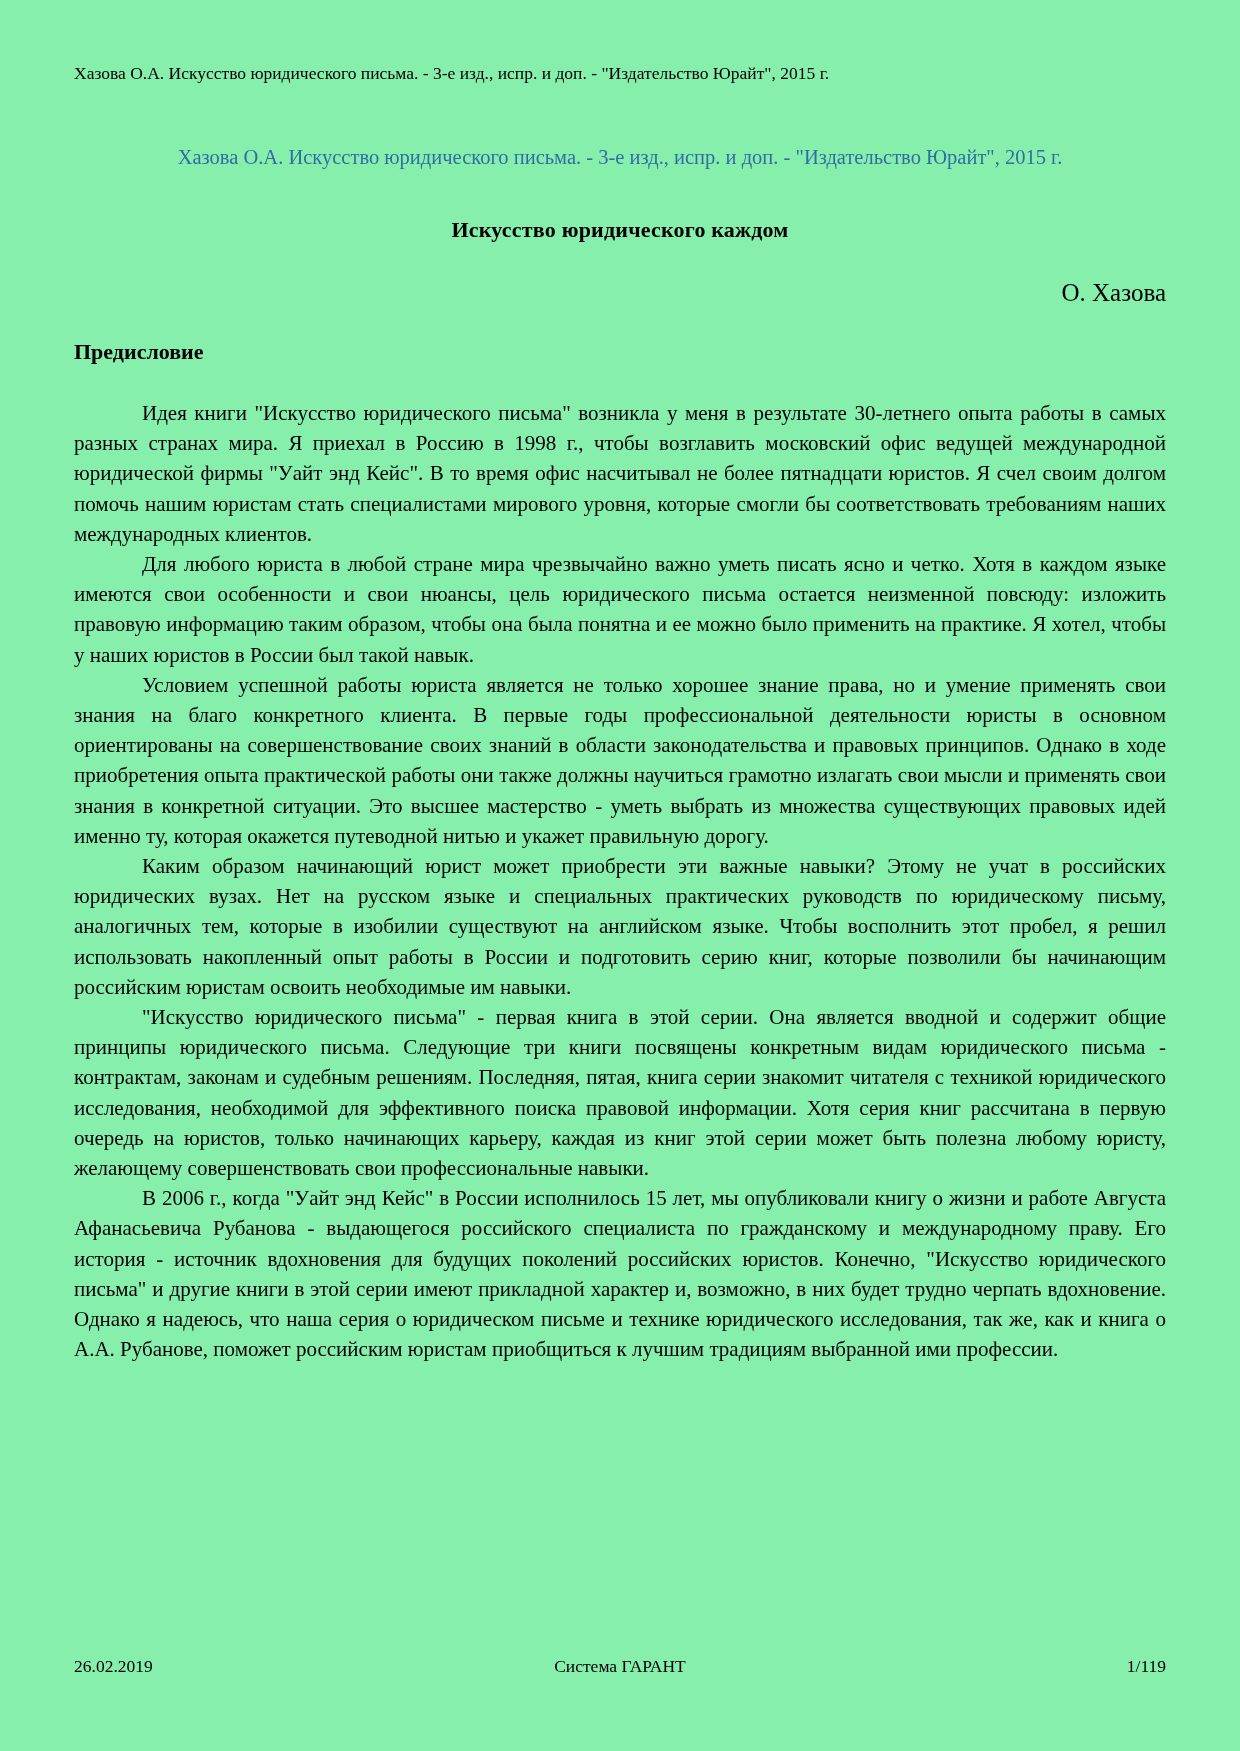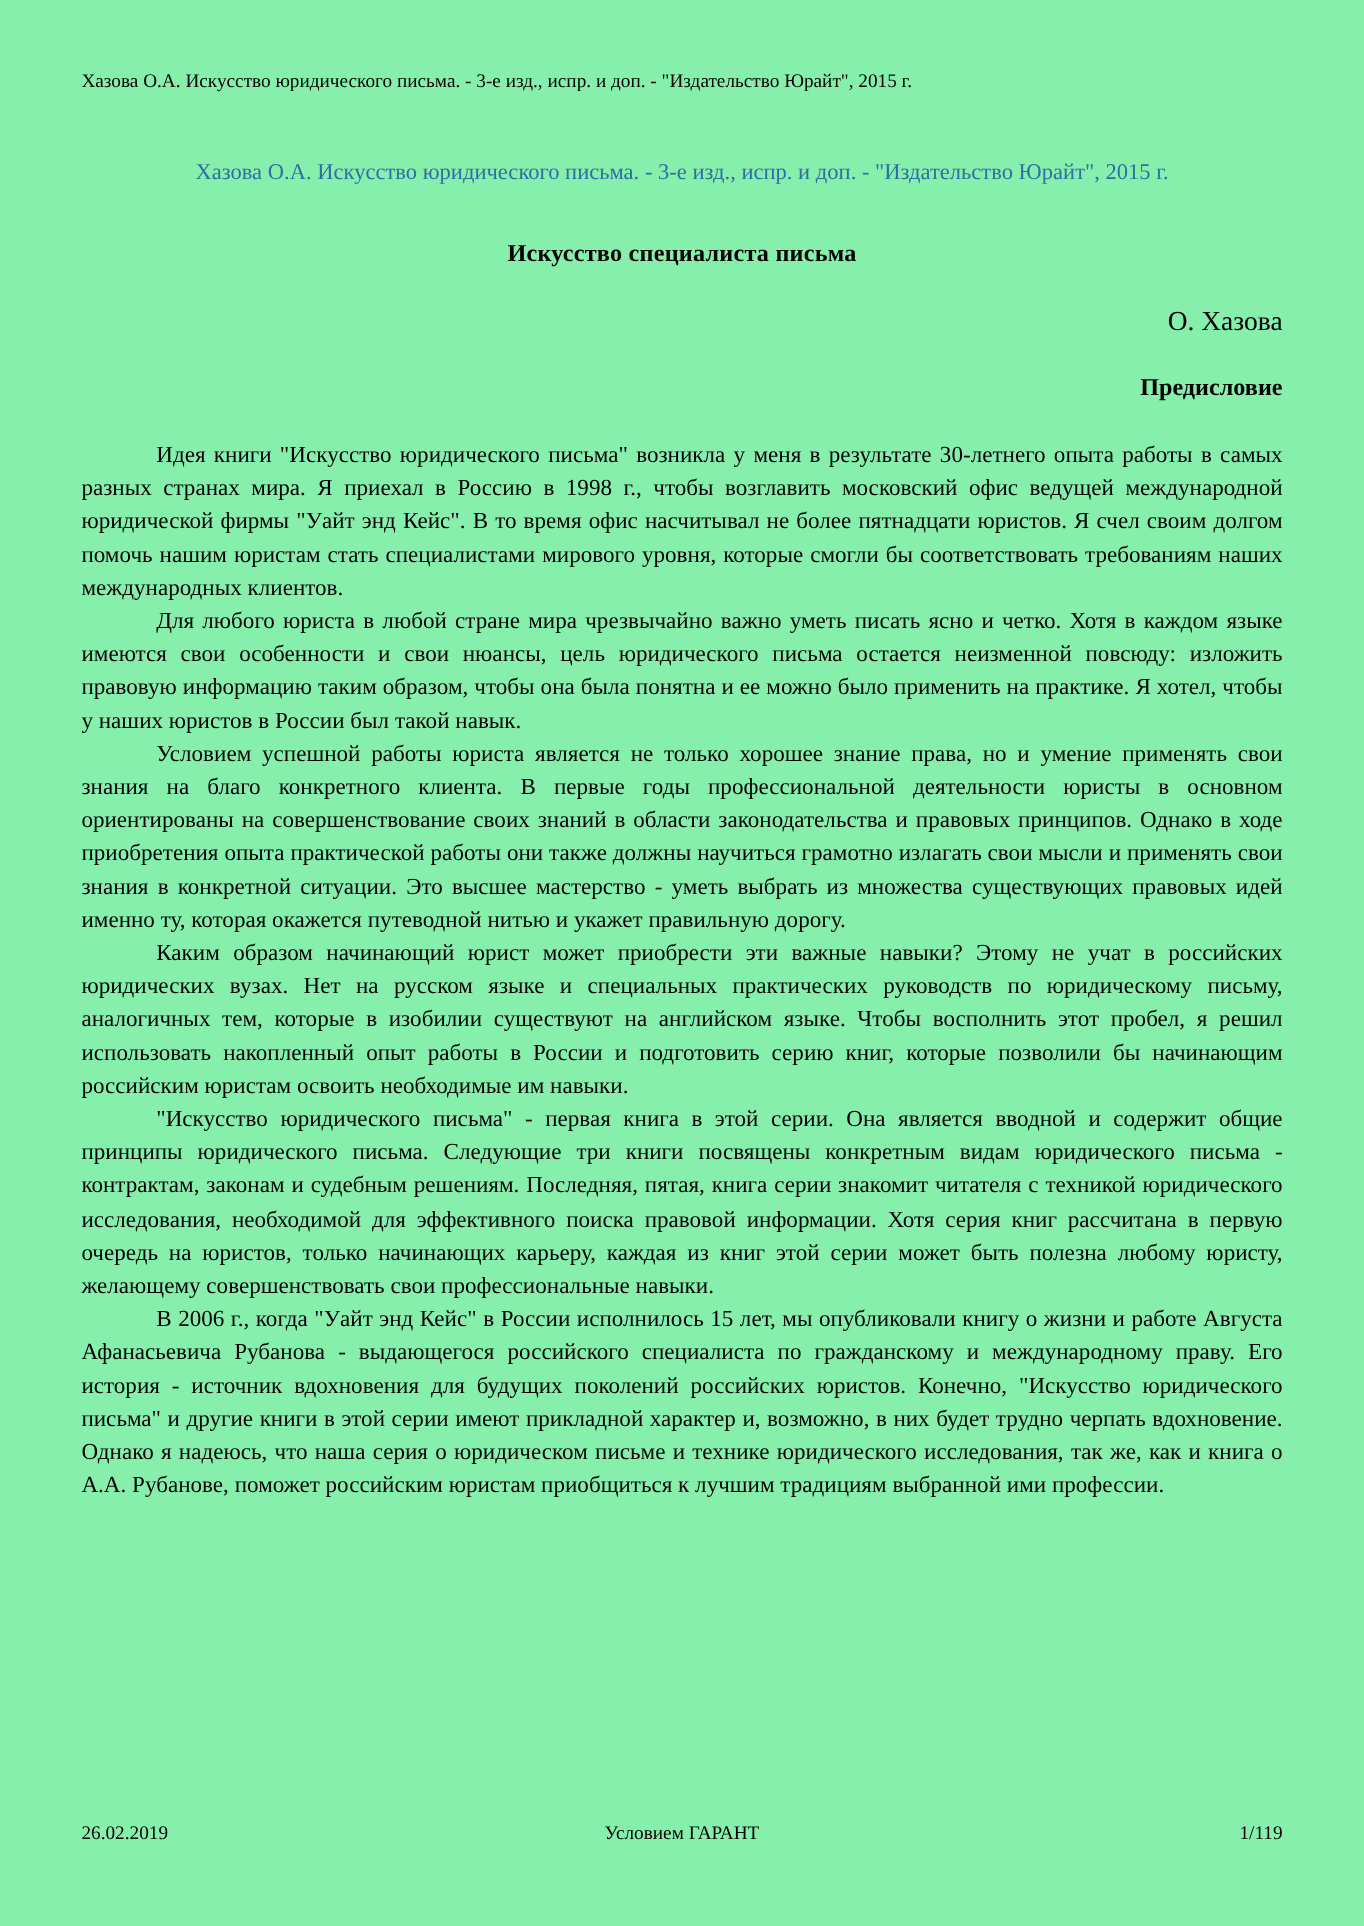--- a/index.html
+++ b/index.html
@@ -78,21 +78,21 @@
 
   
   .section-heading {
     position: absolute;
     left: 74px;
     top: 338px;
     width: 1092px;
     font-size: 22px;
     line-height: 28px;
     font-weight: bold;
-    text-align: right;
+    text-align: left;
   }
 
   
   .body-copy {
     position: absolute;
     left: 74px;
     top: 398px;
     width: 1092px;
   }
   .body-copy p {
@@ -137,34 +137,34 @@
 </style>
 </head>
 <body>
 
 <div class="page">
 
   <div class="doc-header">Хазова О.А. Искусство юридического письма. - 3-е изд., испр. и доп. - "Издательство Юрайт", 2015 г.</div>
 
   <div class="source-link">Хазова О.А. Искусство юридического письма. - 3-е изд., испр. и доп. - "Издательство Юрайт", 2015 г.</div>
 
-  <div class="book-title">Искусство специалиста письма</div>
+  <div class="book-title">Искусство юридического каждом</div>
 
   <div class="author-line">О. Хазова</div>
 
   <div class="section-heading">Предисловие</div>
 
   <div class="body-copy">
     <p>Идея книги "Искусство юридического письма" возникла у меня в результате 30-летнего опыта работы в самых разных странах мира. Я приехал в Россию в 1998 г., чтобы возглавить московский офис ведущей международной юридической фирмы "Уайт энд Кейс". В то время офис насчитывал не более пятнадцати юристов. Я счел своим долгом помочь нашим юристам стать специалистами мирового уровня, которые смогли бы соответствовать требованиям наших международных клиентов.</p>
     <p>Для любого юриста в любой стране мира чрезвычайно важно уметь писать ясно и четко. Хотя в каждом языке имеются свои особенности и свои нюансы, цель юридического письма остается неизменной повсюду: изложить правовую информацию таким образом, чтобы она была понятна и ее можно было применить на практике. Я хотел, чтобы у наших юристов в России был такой навык.</p>
     <p>Условием успешной работы юриста является не только хорошее знание права, но и умение применять свои знания на благо конкретного клиента. В первые годы профессиональной деятельности юристы в основном ориентированы на совершенствование своих знаний в области законодательства и правовых принципов. Однако в ходе приобретения опыта практической работы они также должны научиться грамотно излагать свои мысли и применять свои знания в конкретной ситуации. Это высшее мастерство - уметь выбрать из множества существующих правовых идей именно ту, которая окажется путеводной нитью и укажет правильную дорогу.</p>
     <p>Каким образом начинающий юрист может приобрести эти важные навыки? Этому не учат в российских юридических вузах. Нет на русском языке и специальных практических руководств по юридическому письму, аналогичных тем, которые в изобилии существуют на английском языке. Чтобы восполнить этот пробел, я решил использовать накопленный опыт работы в России и подготовить серию книг, которые позволили бы начинающим российским юристам освоить необходимые им навыки.</p>
     <p>"Искусство юридического письма" - первая книга в этой серии. Она является вводной и содержит общие принципы юридического письма. Следующие три книги посвящены конкретным видам юридического письма - контрактам, законам и судебным решениям. Последняя, пятая, книга серии знакомит читателя с техникой юридического исследования, необходимой для эффективного поиска правовой информации. Хотя серия книг рассчитана в первую очередь на юристов, только начинающих карьеру, каждая из книг этой серии может быть полезна любому юристу, желающему совершенствовать свои профессиональные навыки.</p>
     <p>В 2006 г., когда "Уайт энд Кейс" в России исполнилось 15 лет, мы опубликовали книгу о жизни и работе Августа Афанасьевича Рубанова - выдающегося российского специалиста по гражданскому и международному праву. Его история - источник вдохновения для будущих поколений российских юристов. Конечно, "Искусство юридического письма" и другие книги в этой серии имеют прикладной характер и, возможно, в них будет трудно черпать вдохновение. Однако я надеюсь, что наша серия о юридическом письме и технике юридического исследования, так же, как и книга о А.А. Рубанове, поможет российским юристам приобщиться к лучшим традициям выбранной ими профессии.</p>
   </div>
 
   <div class="doc-footer">
     <span class="f-left">26.02.2019</span>
-    <span class="f-center">Условием ГАРАНТ</span>
+    <span class="f-center">Система ГАРАНТ</span>
     <span class="f-right">1/119</span>
   </div>
 
 </div>
 
 </body></html>

